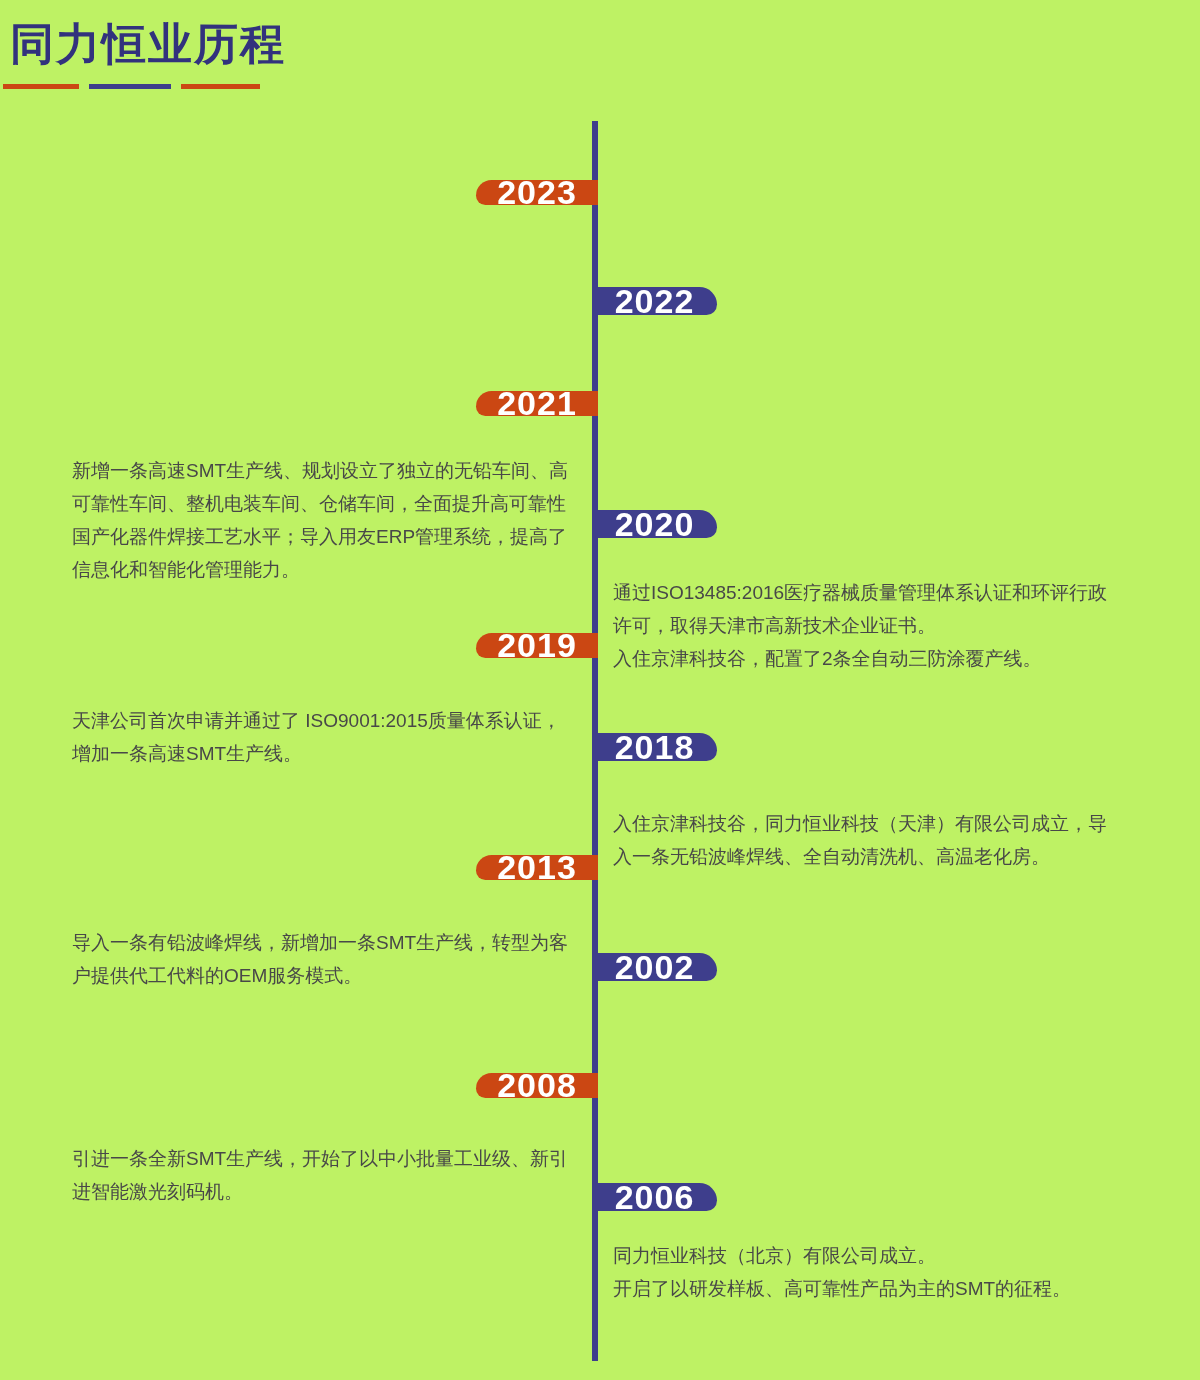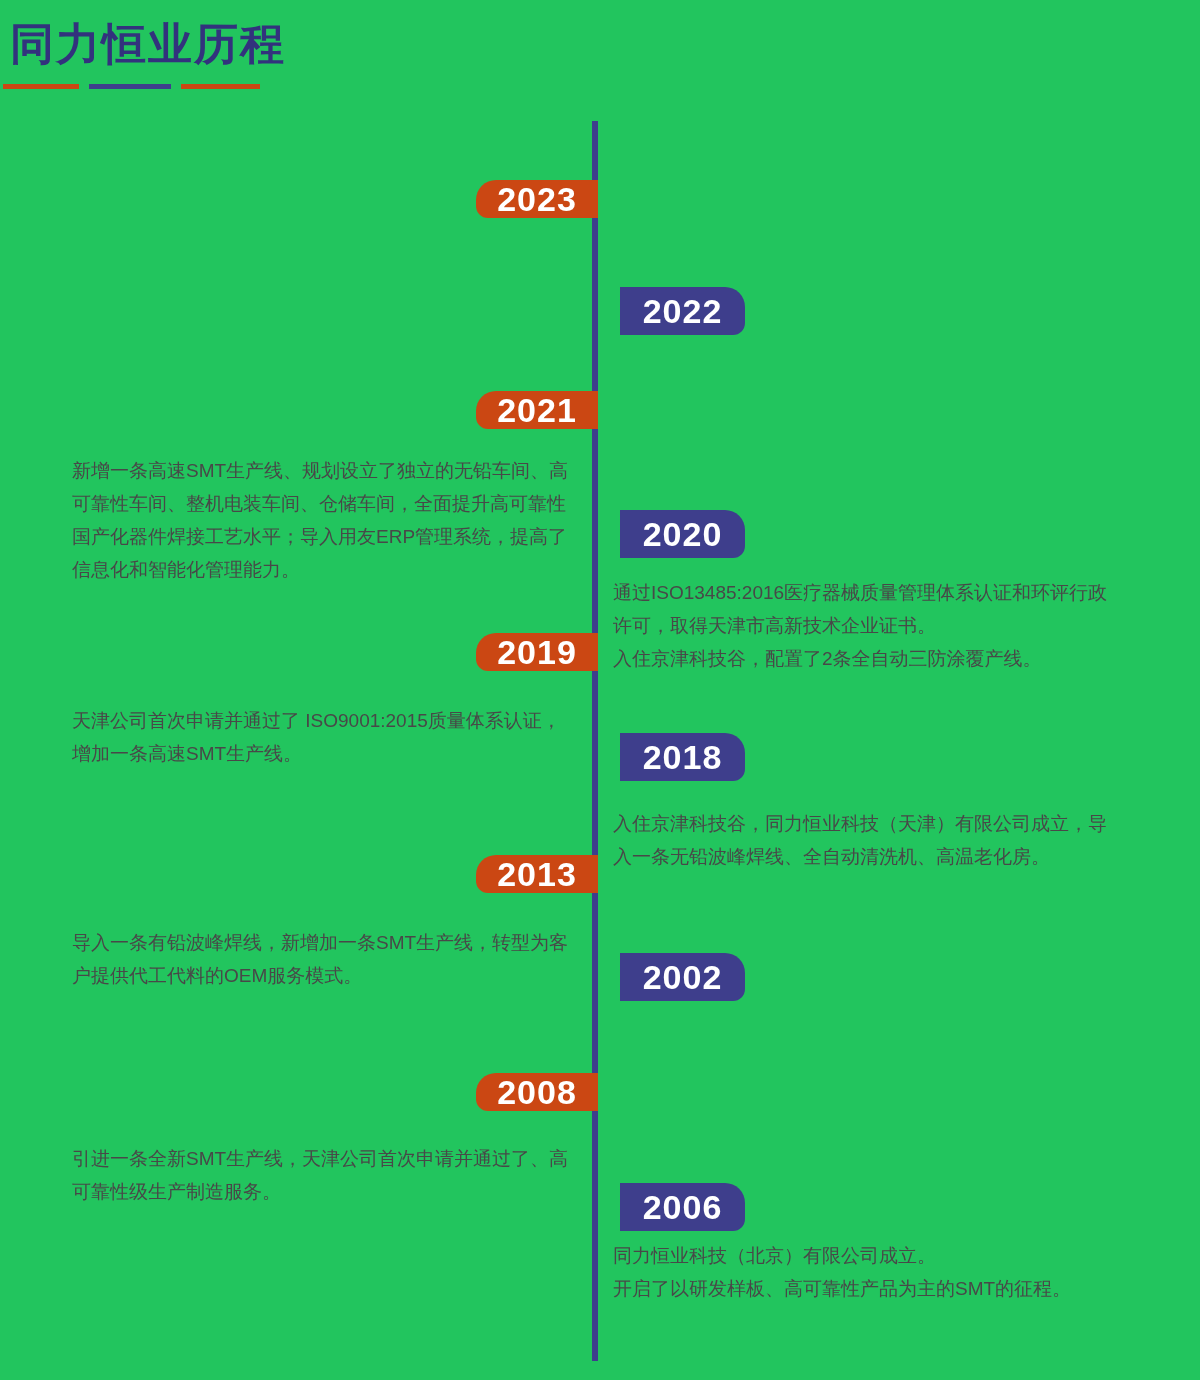--- a/index.html
+++ b/index.html
@@ -1,19 +1,19 @@
 <!DOCTYPE html>
 <html><head>
 <meta charset="utf-8">
 <style>
   html,body { margin:0; padding:0; background:#ffffff; }
   #canvas {
     position:relative;
     width:1200px; height:1380px;
-    background:#22c55e;
+    background:#bef264;
     overflow:hidden;
     font-family:"Liberation Sans","DejaVu Sans",sans-serif;
   }
   .page-title {
     position:absolute; left:10px; top:20px;
     font-size:44px; font-weight:bold; letter-spacing:2px;
     color:#32327D; line-height:48px;
   }
   .divider { position:absolute; top:84px; height:5px; }
   .divider.orange { background:#CB4713; }
@@ -26,22 +26,22 @@
     position:absolute; left:592px; top:121px;
     width:6px; height:1240px;
     background:#3E3E8C; z-index:1;
   }
 
   .badge {
     position:absolute; z-index:2;
     display:flex; align-items:center; justify-content:center;
     color:#ffffff; font-weight:bold; font-size:34px; letter-spacing:1px;
   }
-  .badge.left  { left:476px; width:122px; height:38px; background:#CB4713; border-radius:20px 0 0 12px; }
-  .badge.right { left:620px; width:125px; height:48px; background:#3E3E8C; border-radius:0 20px 12px 0; }
+  .badge.left  { left:476px; width:122px; height:25px; background:#CB4713; border-radius:20px 0 0 12px; }
+  .badge.right { left:592px; width:125px; height:28px; background:#3E3E8C; border-radius:0 20px 12px 0; }
 
   .mtext {
     position:absolute; z-index:2;
     font-size:19px; line-height:33px; color:#484848;
     text-align:left;
   }
   .mtext.left  { left:72px;  width:500px; }
   .mtext.right { left:613px; width:510px; }
   .para2 { display:block; }
 
@@ -93,21 +93,21 @@
   <div class="badge left b2013">2013</div>
   <div class="mtext left t2013">
     <span>导入一条有铅波峰焊线，新增加一条SMT生产线，转型为客户提供代工代料的OEM服务模式。</span>
     <span class="para2"></span>
   </div>
 
   <div class="badge right b2011">2002</div>
 
   <div class="badge left b2008">2008</div>
   <div class="mtext left t2008">
-    <span>引进一条全新SMT生产线，天津公司首次申请并通过了、高可靠性级生产制造服务。</span>
+    <span>引进一条全新SMT生产线，开始了以中小批量工业级、新引进智能激光刻码机。</span>
     <span class="para2"></span>
   </div>
 
   <div class="badge right b2006">2006</div>
   <div class="mtext right t2006">
     <span>同力恒业科技（北京）有限公司成立。</span>
     <span class="para2">开启了以研发样板、高可靠性产品为主的SMT的征程。</span>
   </div>
 
 </div>

